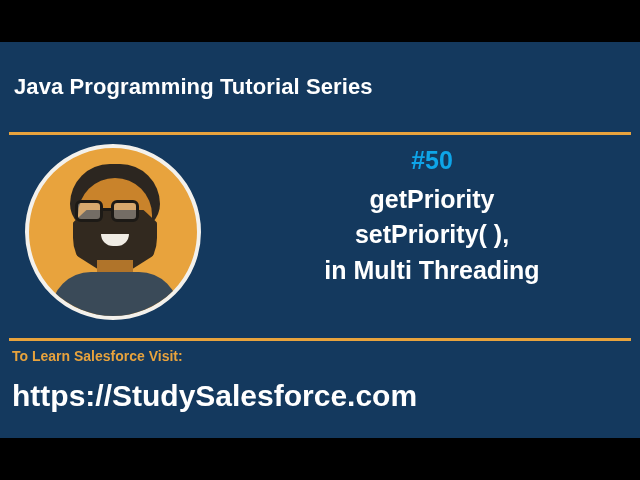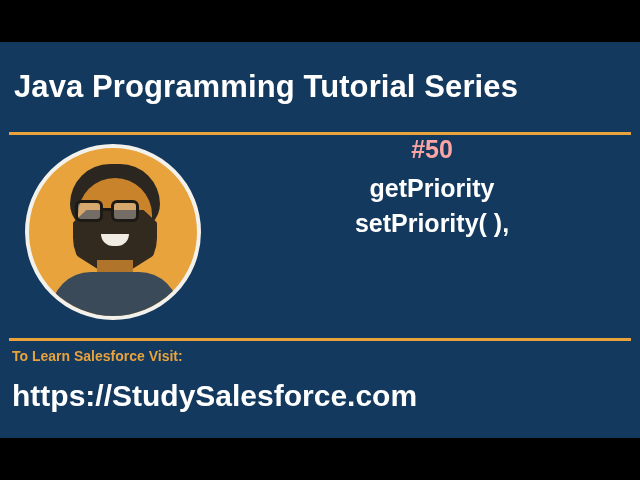--- a/index.html
+++ b/index.html
@@ -45,21 +45,21 @@
     top: 0;
     width: 640px;
     height: 90px;
     display: flex;
     align-items: center;
     box-sizing: border-box;
     padding-left: 14px;
   }
   .title-text {
     color: #ffffff;
-    font-size: 31px;
+    font-size: 22px;
     font-weight: bold;
     letter-spacing: 0.1px;
     line-height: 1.05;
     white-space: nowrap;
   }
 
   .rule {
     position: absolute;
     left: 9px;
     width: 622px;
@@ -176,24 +176,24 @@
   .text-col {
     position: absolute;
     left: 232px;
     top: 0;
     width: 400px;
     height: 203px;
     text-align: center;
     color: #ffffff;
   }
   .ep-num {
-    margin-top: 0;
+    margin-top: 11px;
     font-size: 25px;
     font-weight: bold;
-    color: #fca5a5;
+    color: #0ea5e9;
     line-height: 1.15;
   }
   .subject {
     margin-top: 7px;
     font-size: 25px;
     font-weight: bold;
     line-height: 1.42;
     color: #ffffff;
   }
 
@@ -252,20 +252,21 @@
           <div class="p-neck"></div>
           <div class="p-body"></div>
         </div>
       </div>
 
       <div class="text-col">
         <div class="ep-num">#50</div>
         <div class="subject">
           <div>getPriority</div>
           <div>setPriority( ),</div>
+          <div>in Multi Threading</div>
         </div>
       </div>
 
     </div>
 
     <div class="rule r2"></div>
 
     <div class="footer">
       <div class="footer-label">To Learn Salesforce Visit:</div>
       <div class="footer-url">https://StudySalesforce.com</div>

